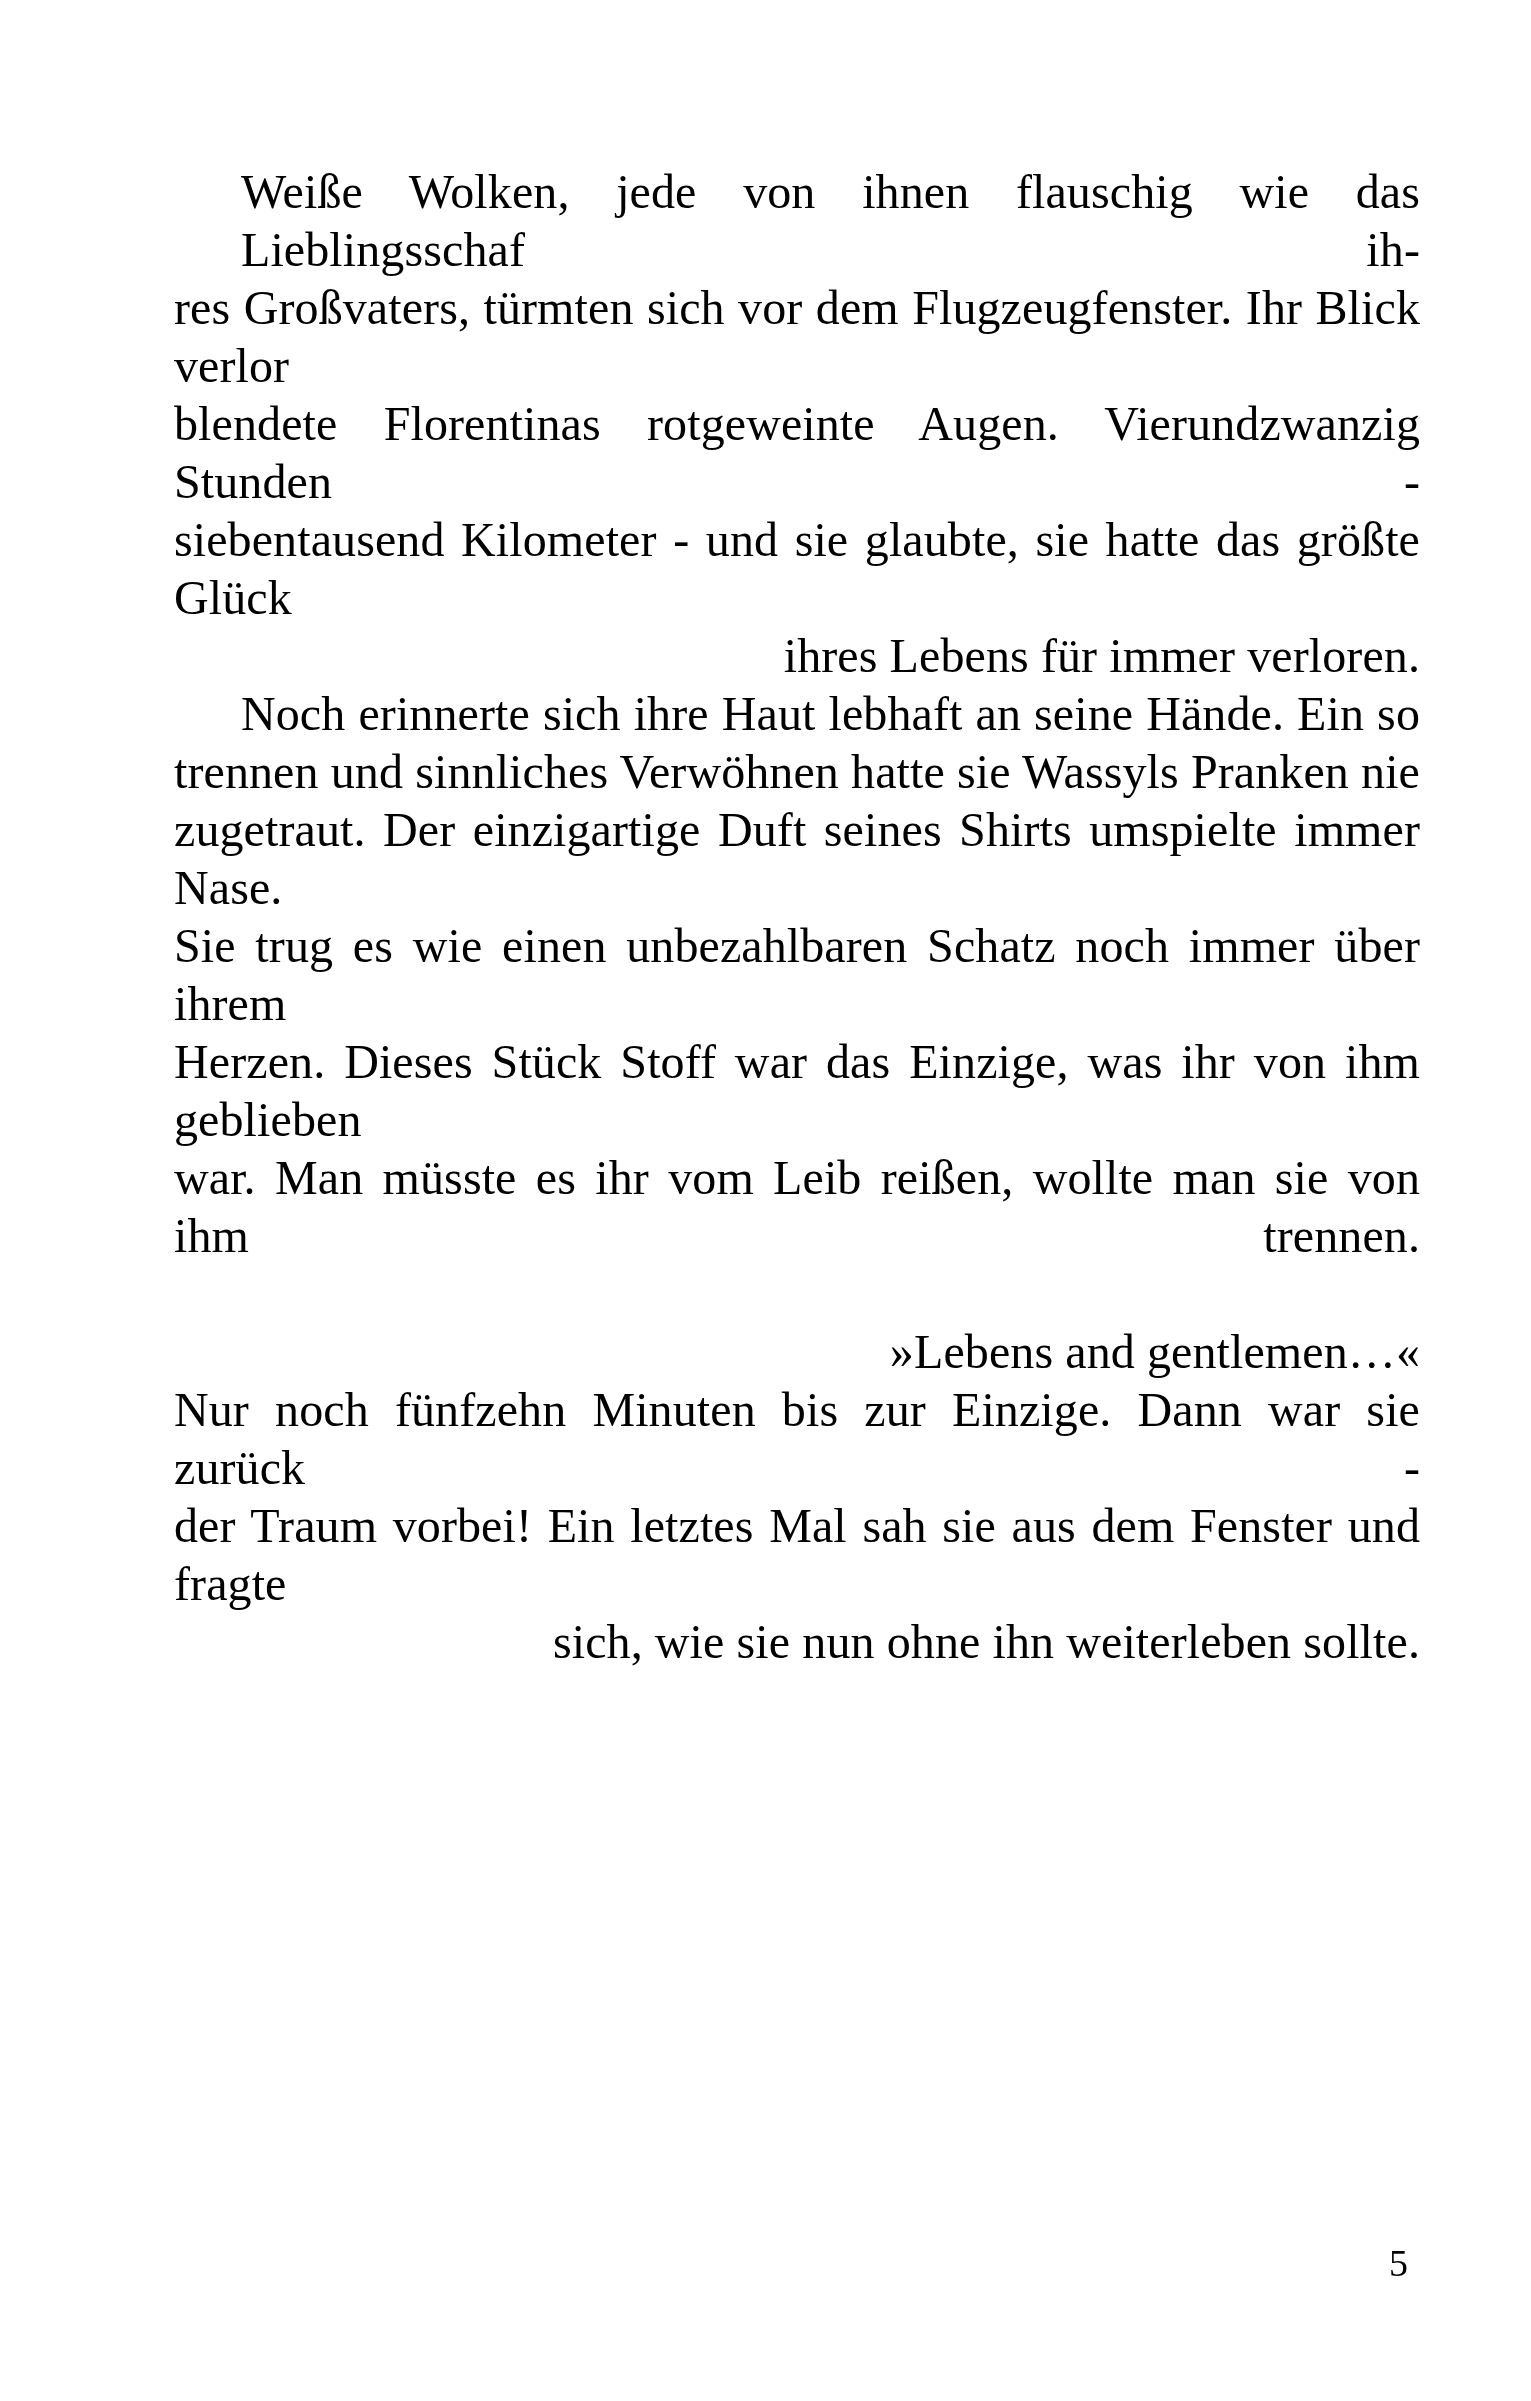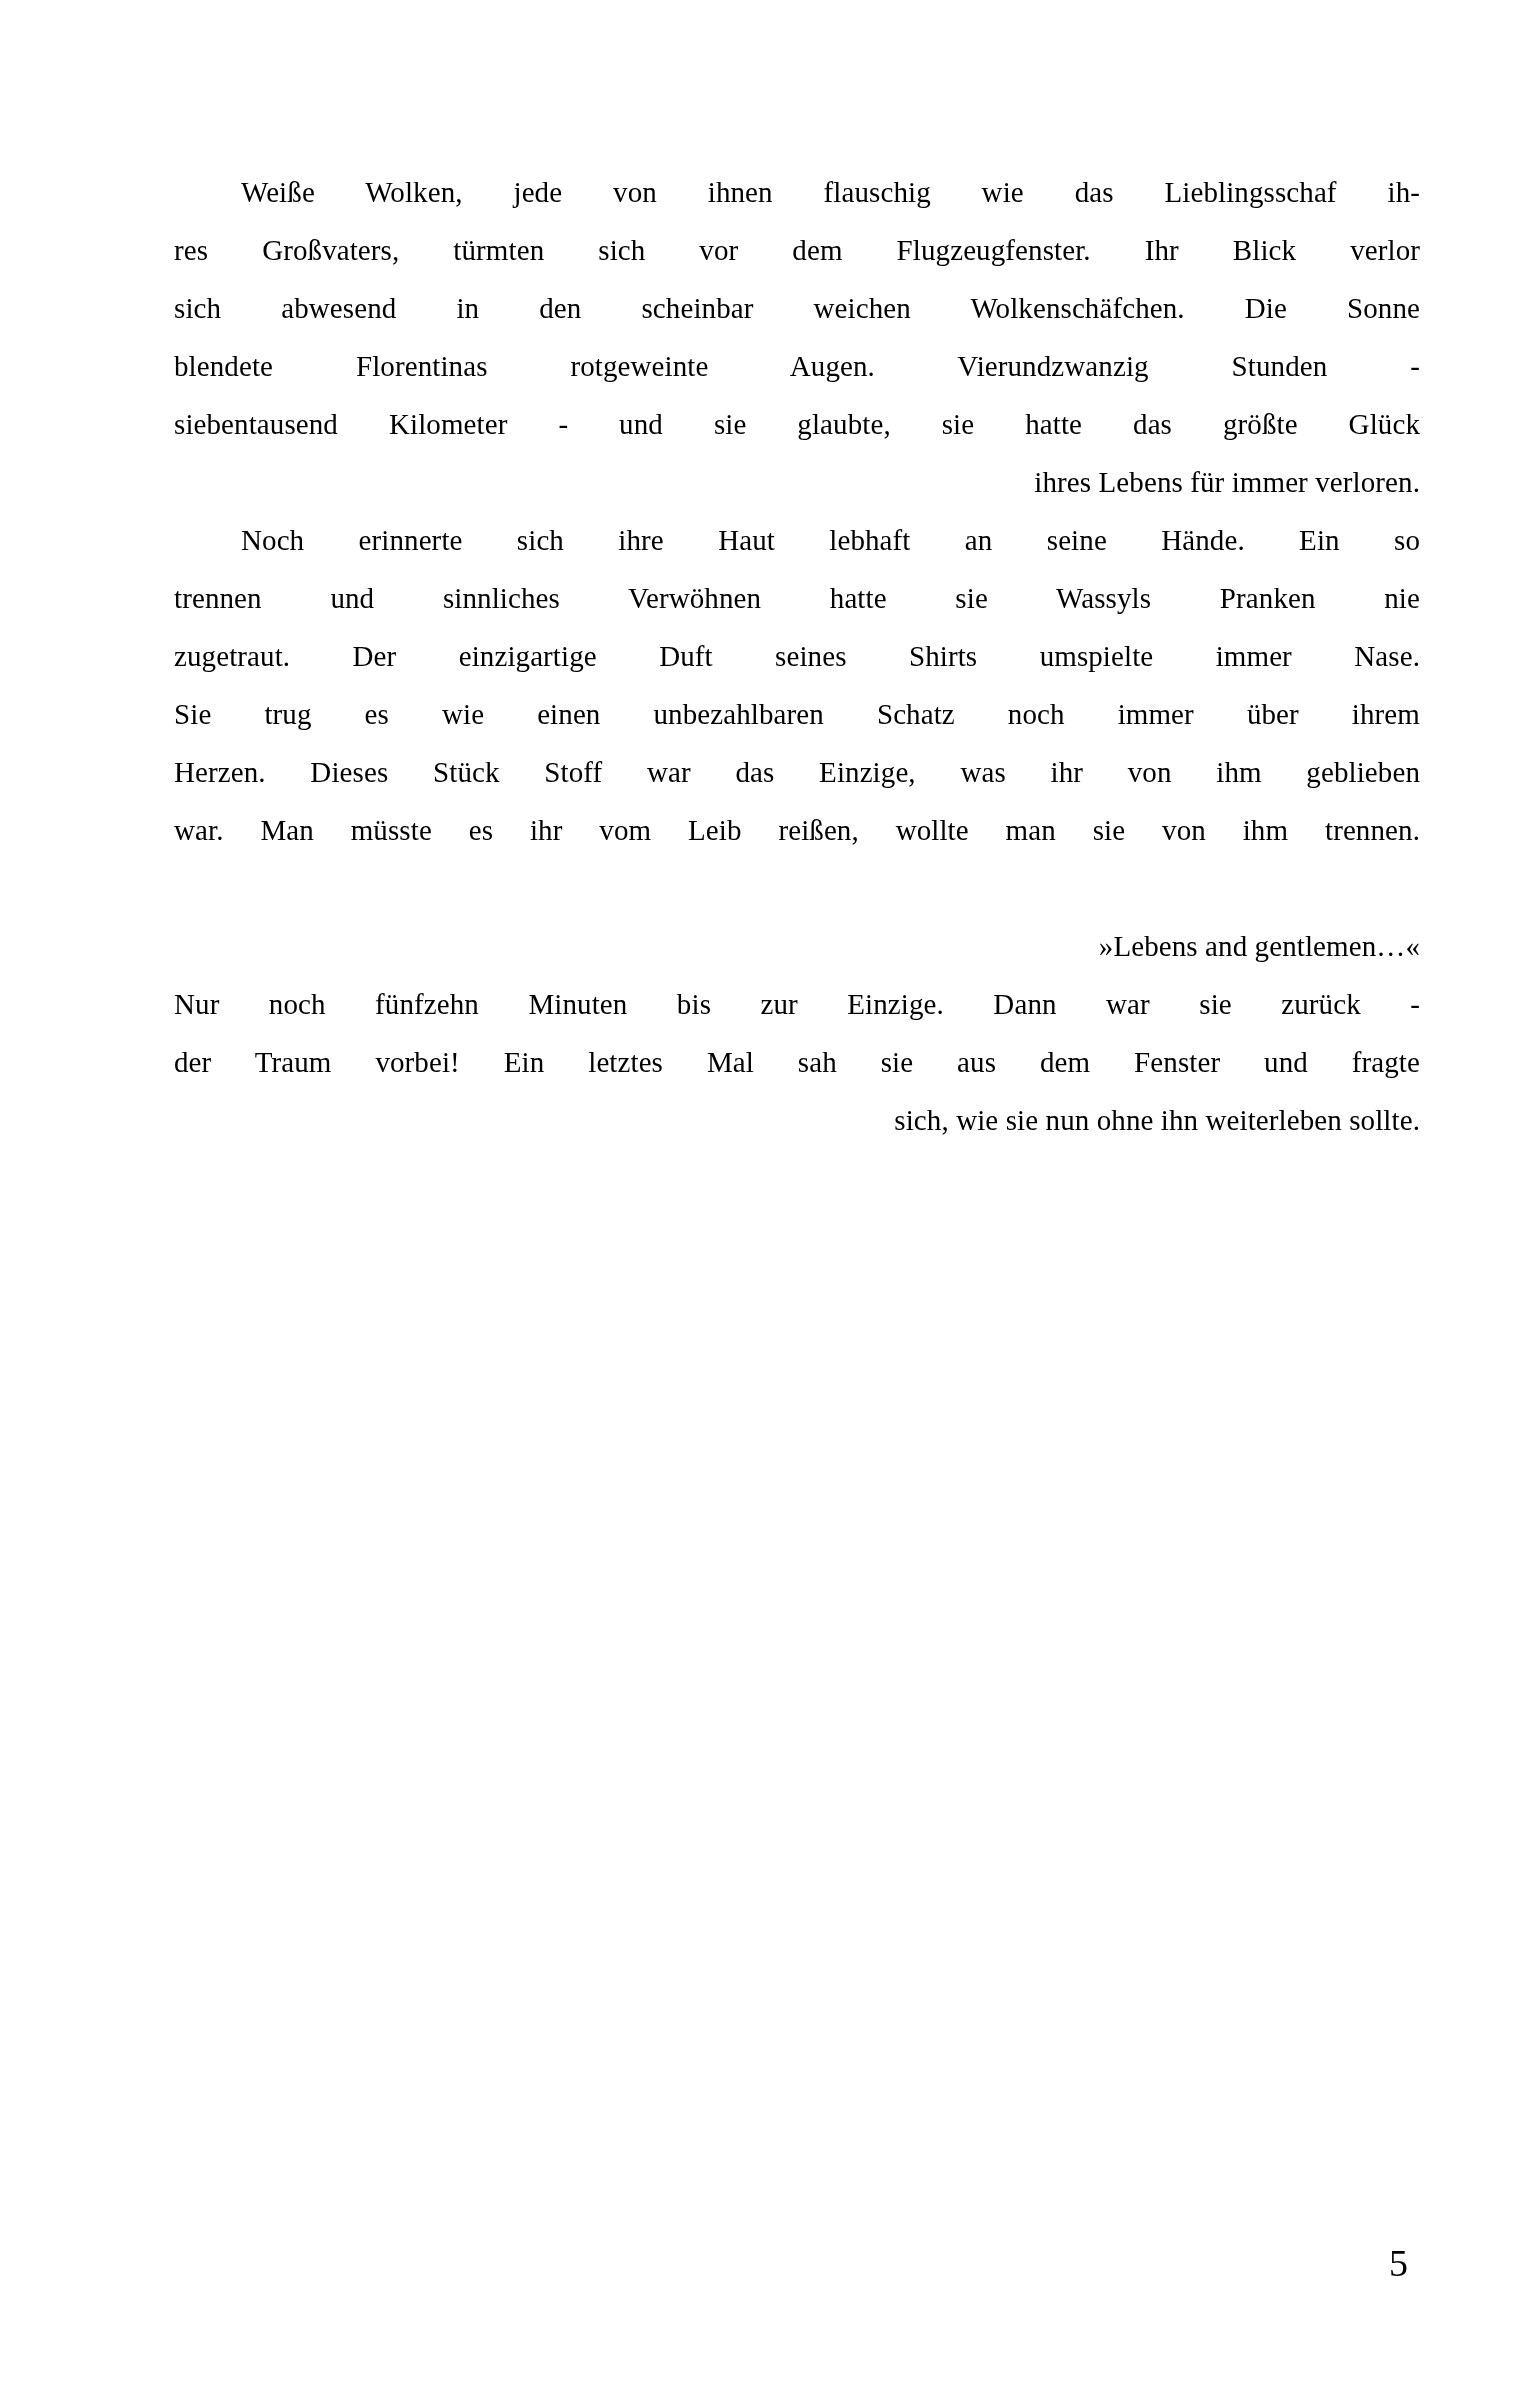--- a/index.html
+++ b/index.html
@@ -10,21 +10,21 @@
     background: #ffffff;
     overflow: hidden;
     font-family: "Liberation Serif", serif;
     color: #000000;
   }
   .body-text {
     position: absolute;
     left: 174px;
     top: 163px;
     width: 1246px;
-    font-size: 29px;
+    font-size: 48px;
     line-height: 58px;
     letter-spacing: 0.1px;
   }
   .para { margin: 0; }
   .para.space-before { margin-top: 58px; }
   .line {
     text-align: right;
     white-space: normal;
   }
   .line.j {
@@ -43,21 +43,20 @@
   }
 </style>
 </head>
 <body>
 
 <div class="page">
   <div class="body-text">
       <div class="para">
         <div class="line j ind">Weiße Wolken, jede von ihnen flauschig wie das Lieblingsschaf ih-</div>
         <div class="line j">res Großvaters, türmten sich vor dem Flugzeugfenster. Ihr Blick verlor</div>
-        <div class="line j">sich abwesend in den scheinbar weichen Wolkenschäfchen. Die Sonne</div>
         <div class="line j">blendete Florentinas rotgeweinte Augen. Vierundzwanzig Stunden -</div>
         <div class="line j">siebentausend Kilometer - und sie glaubte, sie hatte das größte Glück</div>
         <div class="line">ihres Lebens für immer verloren.</div>
       </div>
       <div class="para">
         <div class="line j ind">Noch erinnerte sich ihre Haut lebhaft an seine Hände. Ein so</div>
         <div class="line j">trennen und sinnliches Verwöhnen hatte sie Wassyls Pranken nie</div>
         <div class="line j">zugetraut. Der einzigartige Duft seines Shirts umspielte immer Nase.</div>
         <div class="line j">Sie trug es wie einen unbezahlbaren Schatz noch immer über ihrem</div>
         <div class="line j">Herzen. Dieses Stück Stoff war das Einzige, was ihr von ihm geblieben</div>

